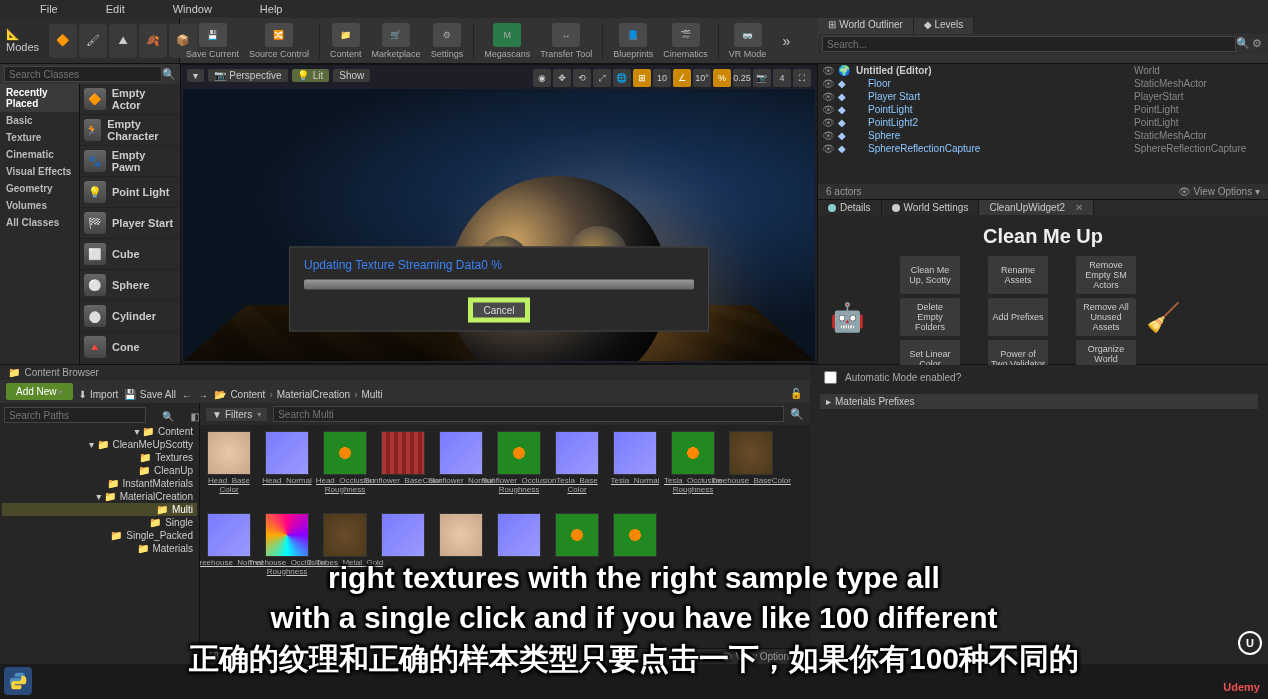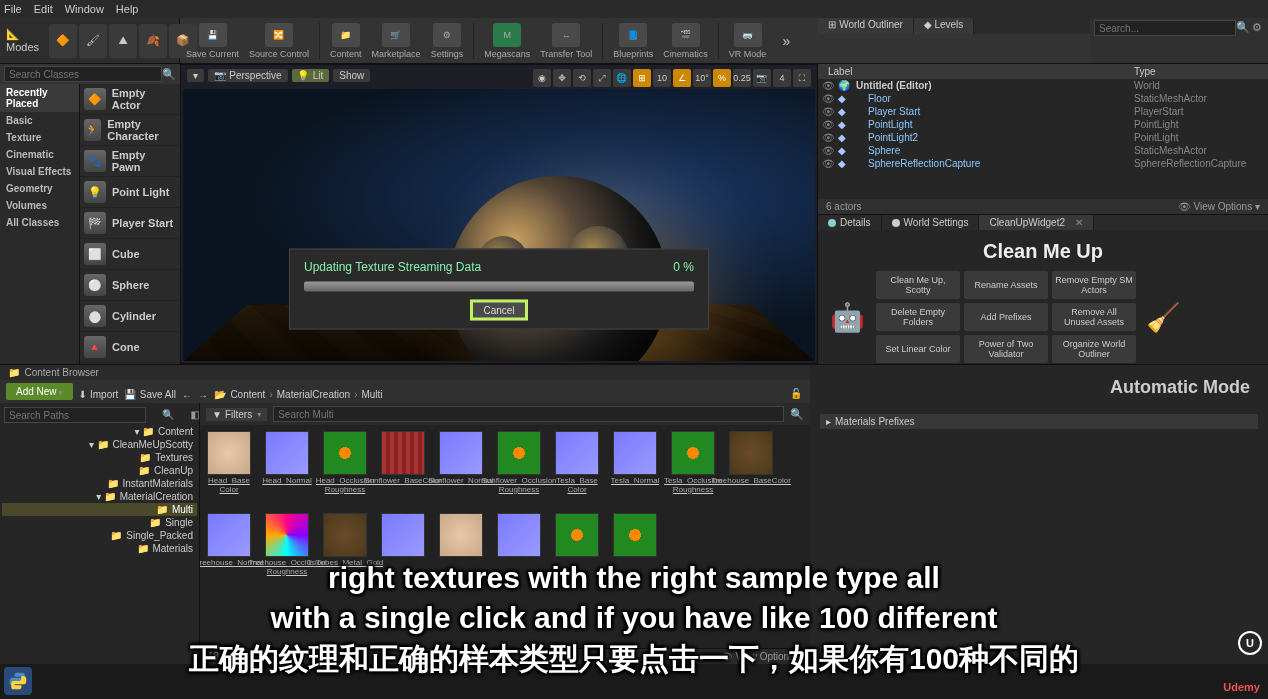--- a/index.html
+++ b/index.html
@@ -1,18 +1,18 @@
 <!DOCTYPE html>
 <html><head>
 <meta charset="utf-8">
 <style>
 * { margin: 0; padding: 0; box-sizing: border-box; font-family: "Segoe UI", Tahoma, sans-serif; }
 body { background: #1a1a1a; color: #ccc; width: 1268px; height: 699px; overflow: hidden; position: relative; font-size: 11px; }
 .menubar { height: 18px; background: #2a2a2a; display: flex; align-items: center; padding: 0 4px; gap: 12px; font-size: 11px; }
-.menubar span { color: #ccc; cursor: pointer; }
+.menubar span { color: #ccc; cursor: pointer; margin-left: 36px; }
 .top-row { display: flex; height: 46px; background: #333; border-bottom: 1px solid #111; }
 .modes-box { width: 180px; background: #2d2d2d; display: flex; align-items: center; padding: 0 6px; gap: 6px; border-right: 1px solid #111;}
 .modes-label { font-size: 11px; margin-right: 4px; }
 .modes-icons { display: flex; gap: 2px; }
 .mode-icon { width: 28px; height: 34px; background: #3a3a3a; border-radius: 3px; display:flex;align-items:center;justify-content:center;}
 .toolbar { flex: 1; display: flex; align-items: center; padding: 0 6px; gap: 10px; }
 .tool-btn { display: flex; flex-direction: column; align-items: center; gap: 2px; font-size: 9px; color: #aaa; cursor: pointer; }
 .tool-btn .ticon { width: 28px; height: 24px; background: #4a4a4a; border-radius: 3px; display:flex;align-items:center;justify-content:center;}
 .tool-sep { width: 1px; height: 36px; background: #222; }
 .overflow { width: 20px; font-size: 14px; color:#ccc; display:flex;align-items:center;justify-content:center;}
@@ -42,23 +42,23 @@
 .floor { position:absolute; bottom:0; left:0; right:0; height:45%; background:
          repeating-linear-gradient(45deg, #5a4a2a 0 30px, #4a3a1a 30px 60px),
          linear-gradient(to top, #2a2018, #6a5a3a); background-blend-mode: multiply; transform: perspective(400px) rotateX(55deg); transform-origin: bottom;}
 .ball { position:absolute; left:42%; top:32%; width:220px; height:220px; border-radius:50%;
         background: radial-gradient(circle at 30% 30%, #caa060 0%, #5a4a3a 30%, #2a2a2a 60%, #0a0a0a 100%);
         box-shadow: inset -30px -30px 60px rgba(0,0,0,0.8), 40px 20px 80px rgba(255,180,80,0.3);}
 .ball::before, .ball::after { content:""; position:absolute; border-radius:50%; background: radial-gradient(circle at 40% 40%, #aa8850, #3a3a3a 70%); }
 .ball::before { width:50px;height:50px; left:30px; top:60px;}
 .ball::after { width:60px;height:60px; right:40px; top:50px;}
 .progress-dlg { position:absolute; left:50%; top:75%; transform:translate(-50%,-50%); width:420px; background:#2a2a2a; border:1px solid #444; padding:10px 14px 8px; z-index:10;}
-.progress-dlg .ptxt { display:flex; justify-content:space-between; font-size:12px; color:#86efac; margin-bottom:8px;}
+.progress-dlg .ptxt { display:flex; justify-content:flex-start; font-size:12px; color:#3b82f6; margin-bottom:8px;}
 .progress-dlg .pbar { height:10px; background: linear-gradient(#999,#666); border-radius:2px; margin-bottom:8px;}
-.progress-dlg .pbtn { display:block; margin:0 auto; background:#4a4a4a; border:3px solid #bef264; color:#ddd; font-size:10px; padding:2px 10px; cursor:pointer;}
+.progress-dlg .pbtn { display:block; margin:0 auto; background:#4a4a4a; border:5px solid #bef264; color:#ddd; font-size:10px; padding:2px 10px; cursor:pointer;}
 .right-panel { width: 450px; background:#262626; display:flex; flex-direction:column;}
 .outliner { border-bottom:1px solid #111;}
 .outliner-search { display:flex; padding:2px 4px; background:#303030;}
 .outliner-hdr { display:flex; background:#383838; font-size:10px; padding:2px 4px;}
 .outliner-hdr .col1 { flex:1; padding-left:6px;}
 .outliner-hdr .col2 { width:130px;}
 .outliner-body { height:120px; font-size:10px;}
 .orow { display:flex; padding:1px 4px; align-items:center; gap:4px; cursor:pointer;}
 .orow .eye { width:12px; color:#888;}
 .orow .oicn { width:12px; color:#a8c8ff;}
@@ -67,38 +67,38 @@
 .orow.world .olbl { color:#ccc; font-weight:bold; padding-left:2px;}
 .actor-count { display:flex; justify-content:space-between; padding:2px 8px; font-size:10px; background:#303030; color:#999;}
 .details-tabs { display:flex; background:#2a2a2a; font-size:10px; height:18px;}
 .dtab { padding:2px 10px; display:flex; align-items:center; gap:4px; border-right:1px solid #1a1a1a; cursor:pointer;}
 .dtab .dot { width:8px; height:8px; border-radius:50%; background:#888;}
 .dtab.active { background:#383838;}
 .cleanup-panel { padding: 6px 10px; }
 .cleanup-title { text-align:center; font-size:20px; font-weight:bold; color:#eee; margin:4px 0 8px;}
 .cleanup-row { display:flex; align-items:center; gap:8px; }
 .cleanup-buttons { display:grid; grid-template-columns: repeat(3, 84px); gap:4px; }
-.cbtn { background:#3a3a3a; color:#ccc; font-size:9px; padding:4px 3px; text-align:center; border-radius:2px; cursor:pointer; min-height:22px; display:flex;align-items:center;justify-content:center;}
+.cbtn { background:#3a3a3a; color:#ccc; font-size:9px; padding:4px 3px; text-align:center; border-radius:2px; cursor:pointer; min-height:22px; display:flex;align-items:center;justify-content:center;margin-left:24px;}
 .robot-icon { width:40px; height:40px; display:flex;align-items:center;justify-content:center; font-size:28px;}
 .prop-section { margin-top:6px; font-size:10px;}
 .prop-row { display:flex; align-items:center; padding:2px 4px; gap:8px;}
 .prop-row .plbl { flex:1; color:#aaa;}
 .prop-row .pval { width:120px; background:#1a1a1a; border:1px solid #333; padding:1px 4px; color:#ccc;}
 .section-hdr { background:#383838; padding:2px 6px; color:#ccc; font-size:10px; display:flex; align-items:center; gap:4px;}
 .content-browser { height: 300px; display:flex; background:#262626; border-top:1px solid #111;}
 .cb-left { width:810px; display:flex; flex-direction:column;}
 .cb-tab { background:#2a2a2a; font-size:10px; padding:2px 8px; color:#aaa; display:flex; align-items:center; gap:4px;}
 .cb-toolbar { display:flex; align-items:flex-end; gap:6px; padding:3px 6px; background:#303030; font-size:10px;}
 .addnew { background:#5a8a2a; color:#fff; padding:3px 10px; border-radius:2px; cursor:pointer;}
 .cb-btn { color:#ccc; cursor:pointer; display:flex; align-items:center; gap:3px;}
 .breadcrumb { display:flex; gap:4px; color:#ccc; align-items:center;}
 .crumb-sep { color:#888;}
 .cb-body { flex:1; display:flex; overflow:hidden;}
 .cb-tree { width:200px; background:#262626; border-right:1px solid #111; font-size:10px; padding:2px;}
-.tree-search { display:flex; padding:2px; gap:16px;}
+.tree-search { display:flex; padding:2px; gap:16px;align-items:flex-end;}
 .tree-item { padding:1px 4px; color:#ccc; cursor:pointer; display:flex; align-items:center; gap:3px;justify-content:flex-end;}
 .tree-item.ind1 { padding-left: 14px;}
 .tree-item.ind2 { padding-left: 24px;}
 .tree-item.sel { background:#4a4a2a; color:#fff;}
 .folder-i { color:#d4a84a;}
 .cb-assets { flex:1; display:flex; flex-direction:column; background:#222;}
 .asset-bar { display:flex; padding:3px 6px; gap:6px; background:#2a2a2a; align-items:center;}
 .filter-btn { background:#3a3a3a; padding:1px 6px; font-size:10px; cursor:pointer; display:flex;align-items:center;gap:3px;}
 .asset-grid { flex:1; display:flex; flex-wrap:wrap; gap:12px; padding:6px; align-content:flex-start; overflow:hidden;text-decoration:underline;}
 .asset { width:46px; display:flex; flex-direction:column; align-items:center; font-size:8px; color:#aaa; text-align:center; cursor:pointer;}
@@ -181,21 +181,21 @@
         <div class="ticon">🎬</div>
         <span>Cinematics</span>
       </div>
     <div class="tool-sep"></div>
     <div class="tool-btn">
         <div class="ticon">🥽</div>
         <span>VR Mode</span>
       </div>
     <div class="overflow">»</div>
   </div>
-  <div style="width:450px; display:flex; flex-direction:row;">
+  <div style="width:450px; display:flex; flex-direction:column;">
     <div class="right-top-tabs">
       <div class="tab-sm">⊞ <span>World Outliner</span></div>
       <div class="tab-sm">◆ <span>Levels</span></div>
     </div>
     <div class="outliner-search">
       <input class="search-input" placeholder="Search..." style="">
       <span class="mag">🔍</span>
       <span class="mag">⚙</span>
     </div>
   </div>
@@ -292,24 +292,20 @@
         <span>Updating Texture Streaming Data</span>
         <span>0 %</span>
       </div>
       <div class="pbar"></div>
       <button class="pbtn">Cancel</button>
     </div>
   </div>
 
   <div class="right-panel">
     <div class="outliner">
-      <div class="outliner-hdr">
-        <span class="col1">Label</span>
-        <span class="col2">Type</span>
-      </div>
       <div class="outliner-body" id="outliner-rows">
           <div class="orow world">
             <span class="eye">👁</span>
             <span class="oicn">🌍</span>
             <span class="olbl">Untitled (Editor)</span>
             <span class="otyp">World</span>
           </div>
           <div class="orow">
             <span class="eye">👁</span>
             <span class="oicn">◆</span>
@@ -544,23 +540,24 @@
           </div>
         <div class="cb-status">
           <span>18 items (18 selected)</span>
           <span style="float:right">👁 <span>View Options</span> ▾</span>
         </div>
       </div>
     </div>
   </div>
 
   <div style="flex:1; background:#262626; padding:4px 10px; font-size:10px;">
-    <div class="section-hdr" style="font-size:18px;font-weight:bold;justify-content:flex-end;padding:8px;background:transparent">
-        <span>Automatic Mode</span>
-      </div>
+    <div class="prop-row">
+      <input type="checkbox" style="">
+      <span class="plbl">Automatic Mode enabled?</span>
+    </div>
     <div class="section-hdr" style="margin-top:8px">▸ <span>Materials Prefixes</span></div>
   </div>
 </div>
 
 <div class="subtitle-overlay">
   <div class="sub-line">right textures with the right sample type all</div>
   <div class="sub-line">with a single click and if you have like 100 different</div>
   <div class="sub-line sub-cn">正确的纹理和正确的样本类型只要点击一下，如果你有100种不同的</div>
 </div>
 <div class="py-badge">

